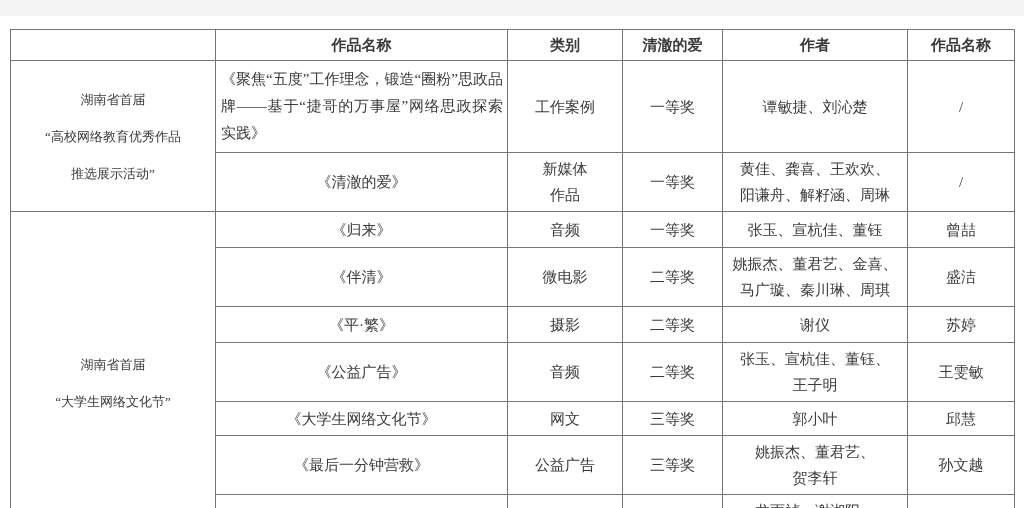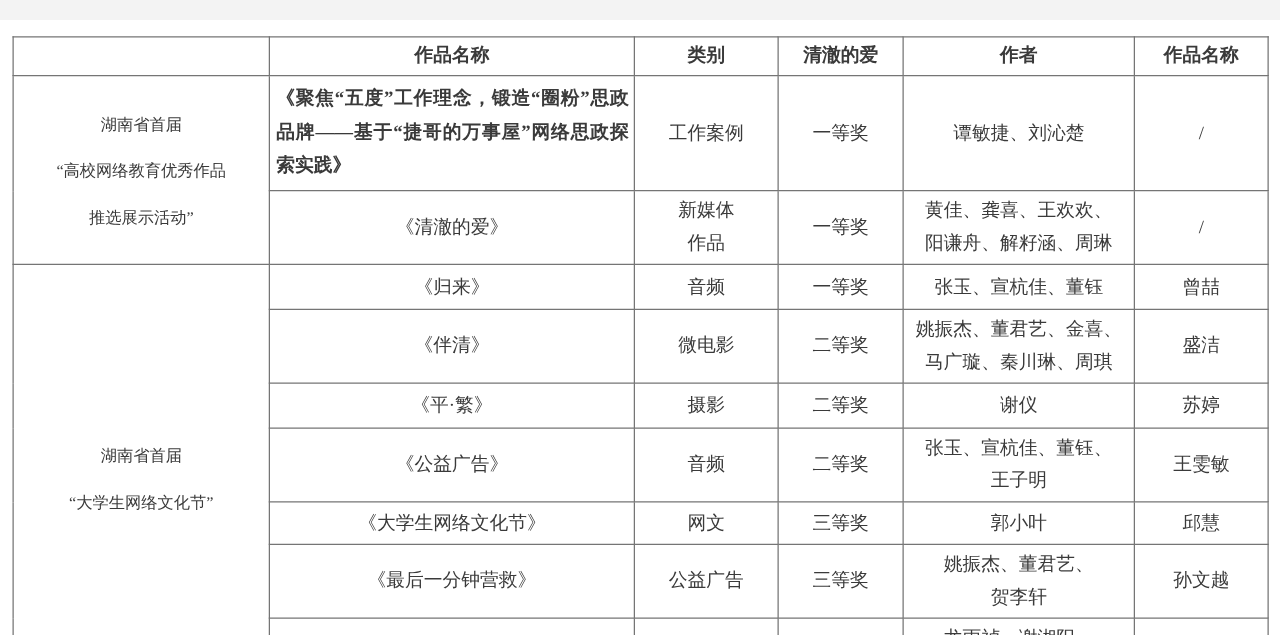--- a/index.html
+++ b/index.html
@@ -54,21 +54,20 @@
   .awards td.event-cell {
     line-height: 37px;
     font-size: 13px;
   }
   .awards td.title-long {
     text-align: justify;
     text-justify: inter-ideograph;
     vertical-align: top;
     line-height: 27px;
     padding: 5px 4px 5px 5px;
-    font-weight: bold;
   }
 </style>
 </head>
 <body>
 
 <div class="page">
   <table class="awards">
     <colgroup>
       <col style="width:205px">
       <col style="width:292px">

